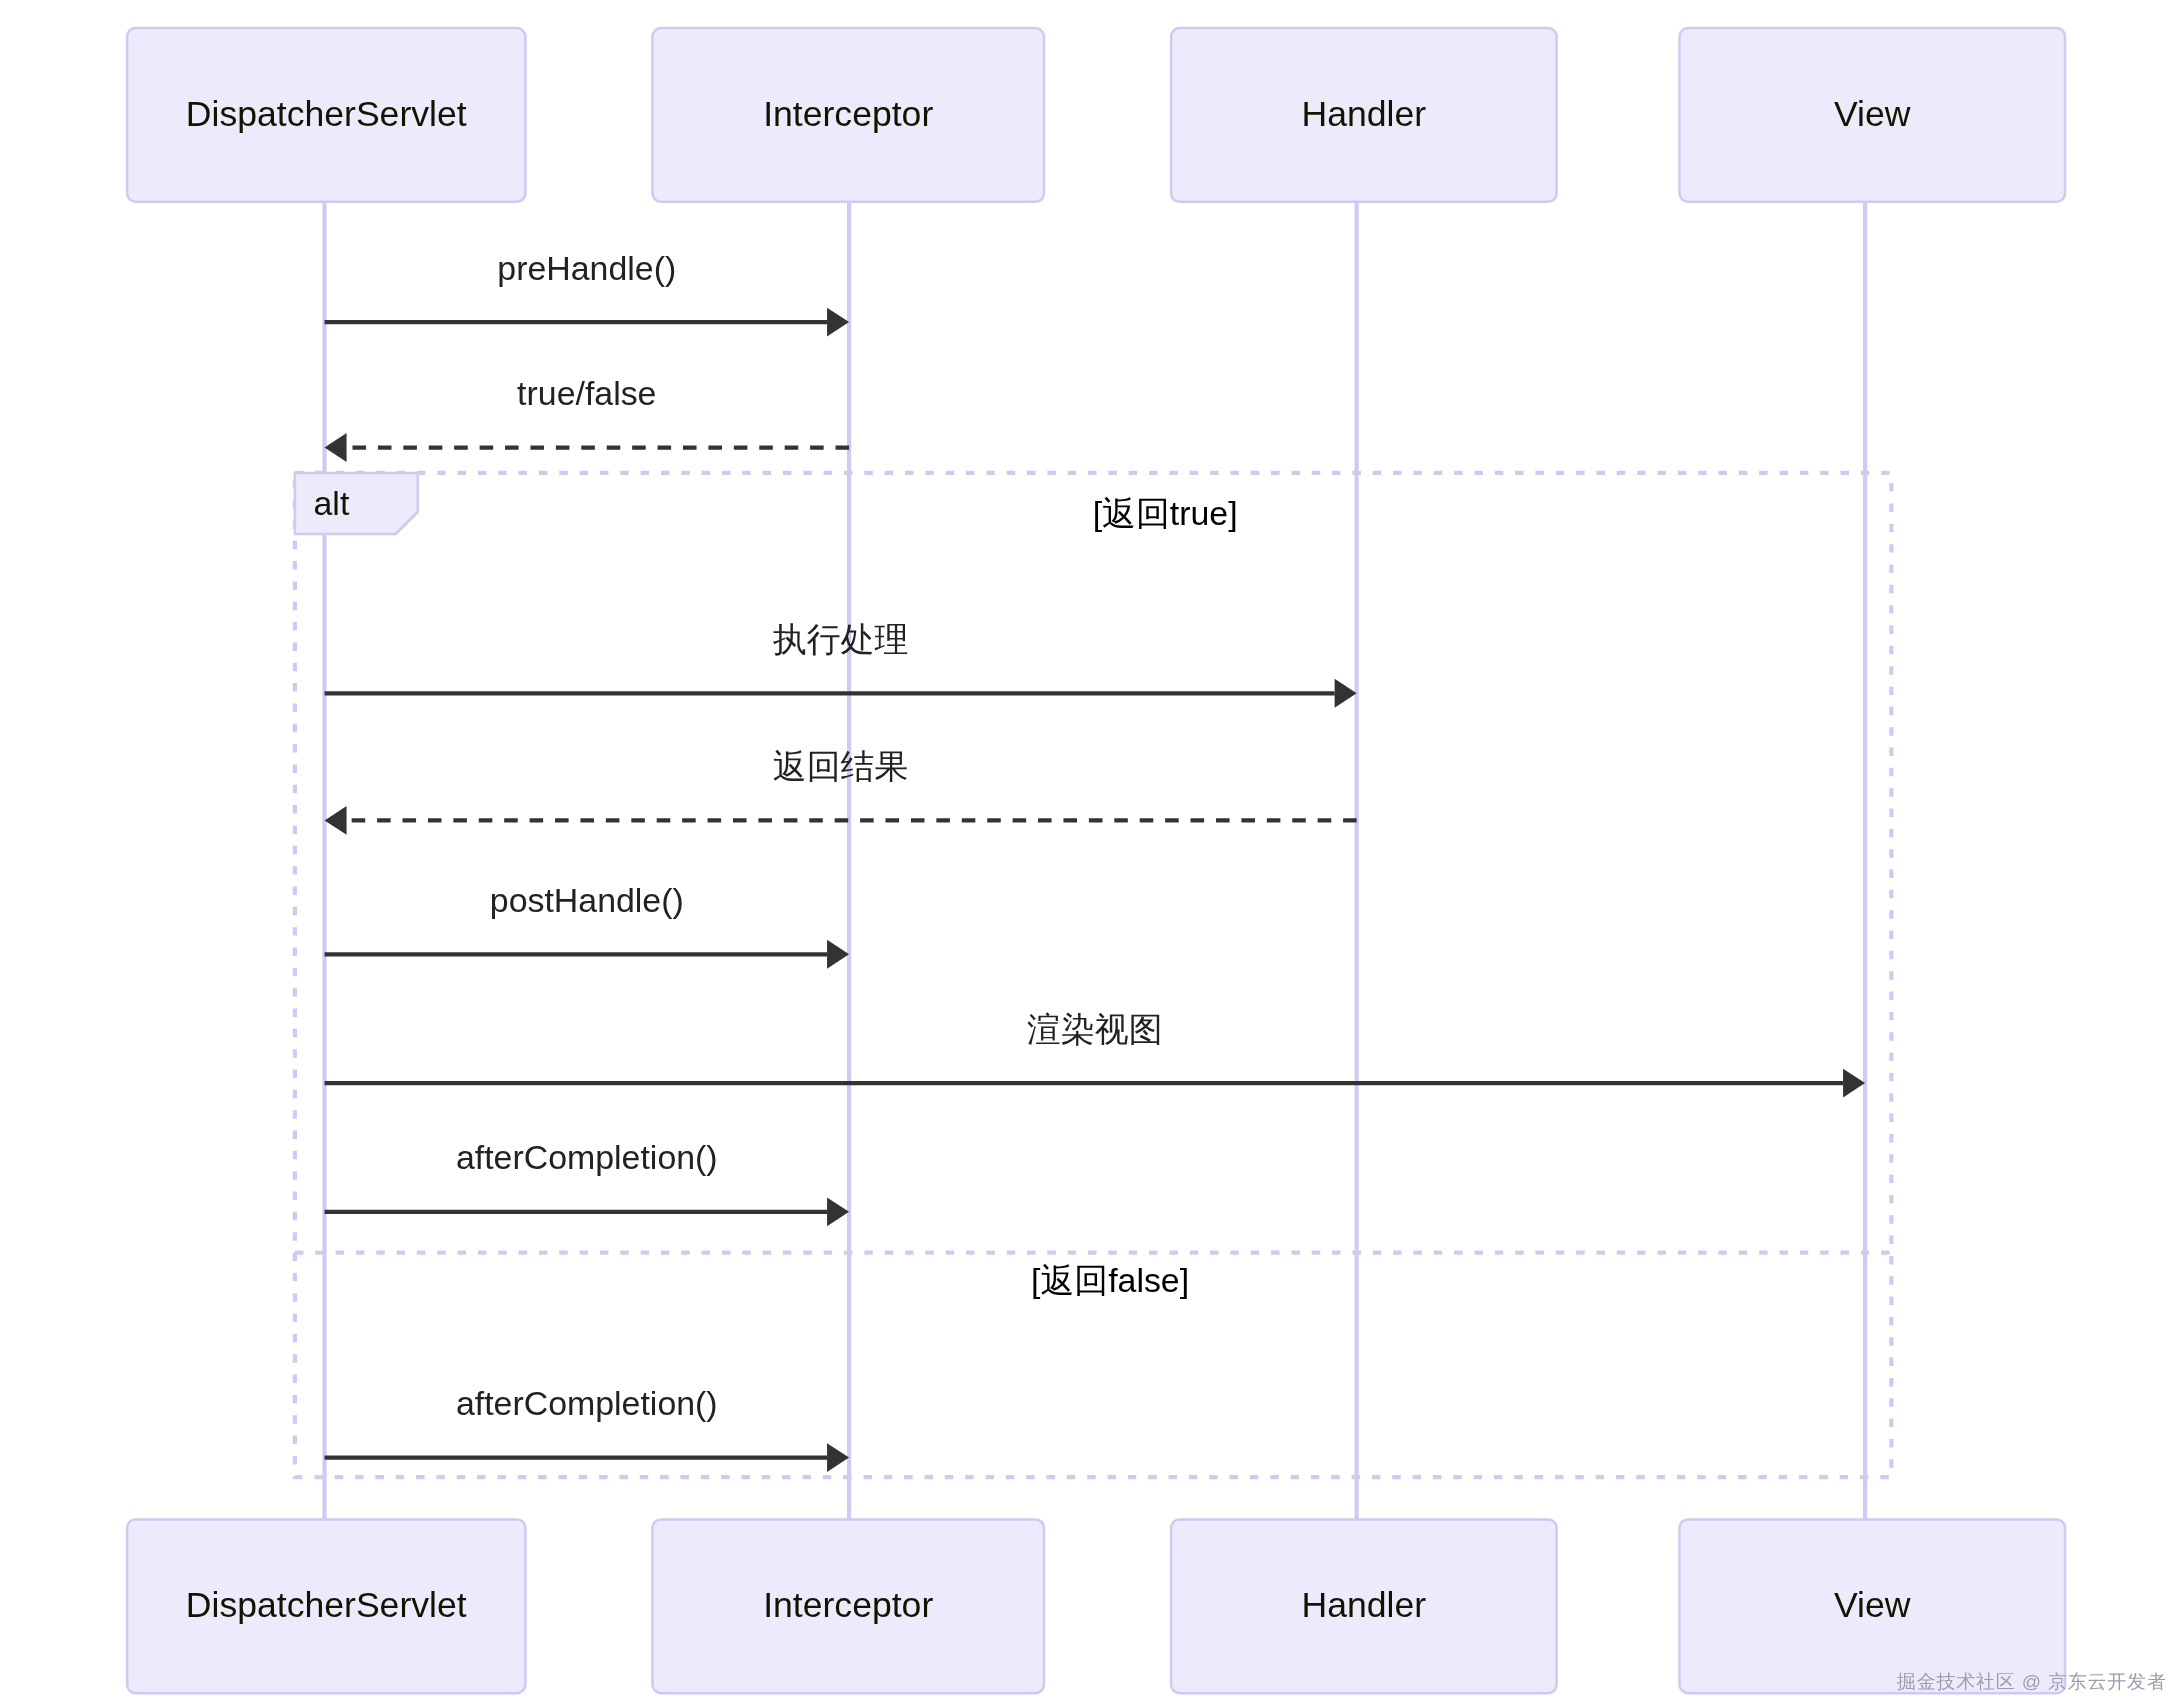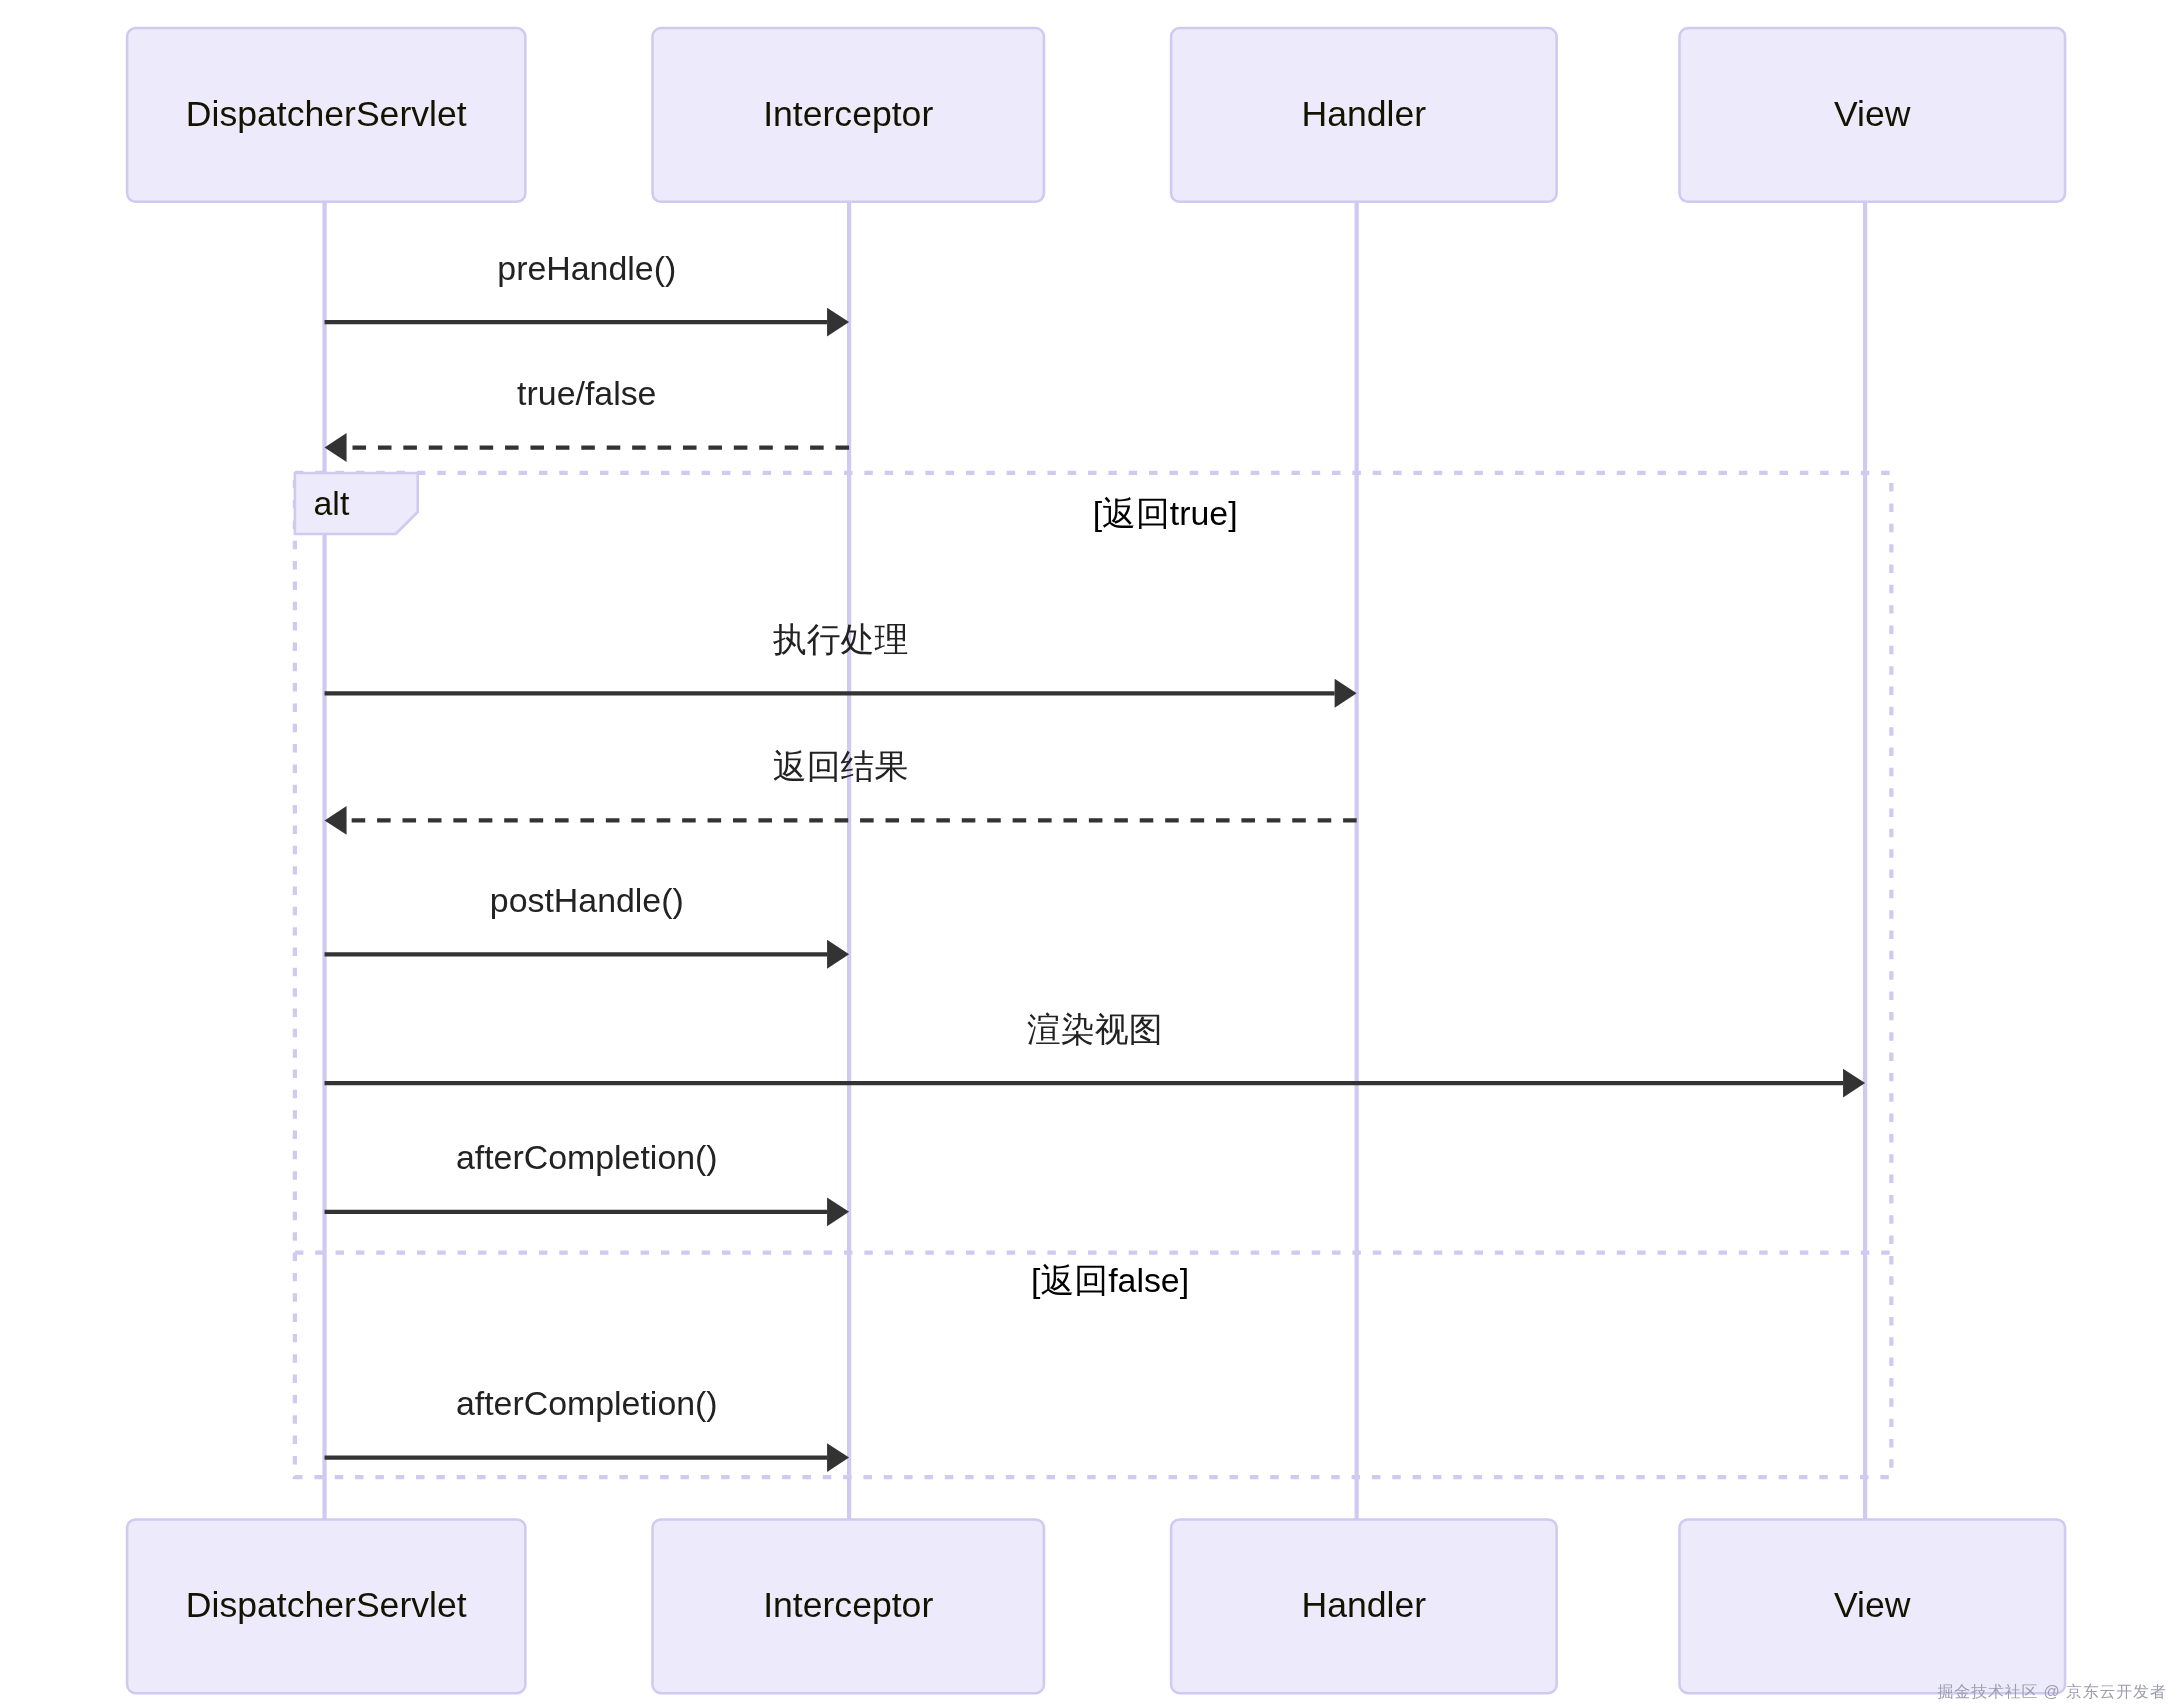--- a/index.html
+++ b/index.html
@@ -91,23 +91,23 @@
   .frag-cond-label {
     font-family: "Liberation Sans", "DejaVu Sans", sans-serif;
     font-size: 40px;
     fill: #000000;
     text-anchor: middle;
     dominant-baseline: alphabetic;
   }
   .watermark {
     position: absolute;
     right: 15.3px;
-    bottom: 3px;
-    font-family: "Liberation Sans", "DejaVu Sans", sans-serif;
-    font-size: 16px;
+    bottom: 11px;
+    font-family: "Liberation Sans", "DejaVu Sans", sans-serif;
+    font-size: 19px;
     color: #9d9db0;
     letter-spacing: 0.8px;
     white-space: nowrap;
     pointer-events: none;
   }
 </style>
 </head>
 <body>
 
 <div id="diagram-root">

